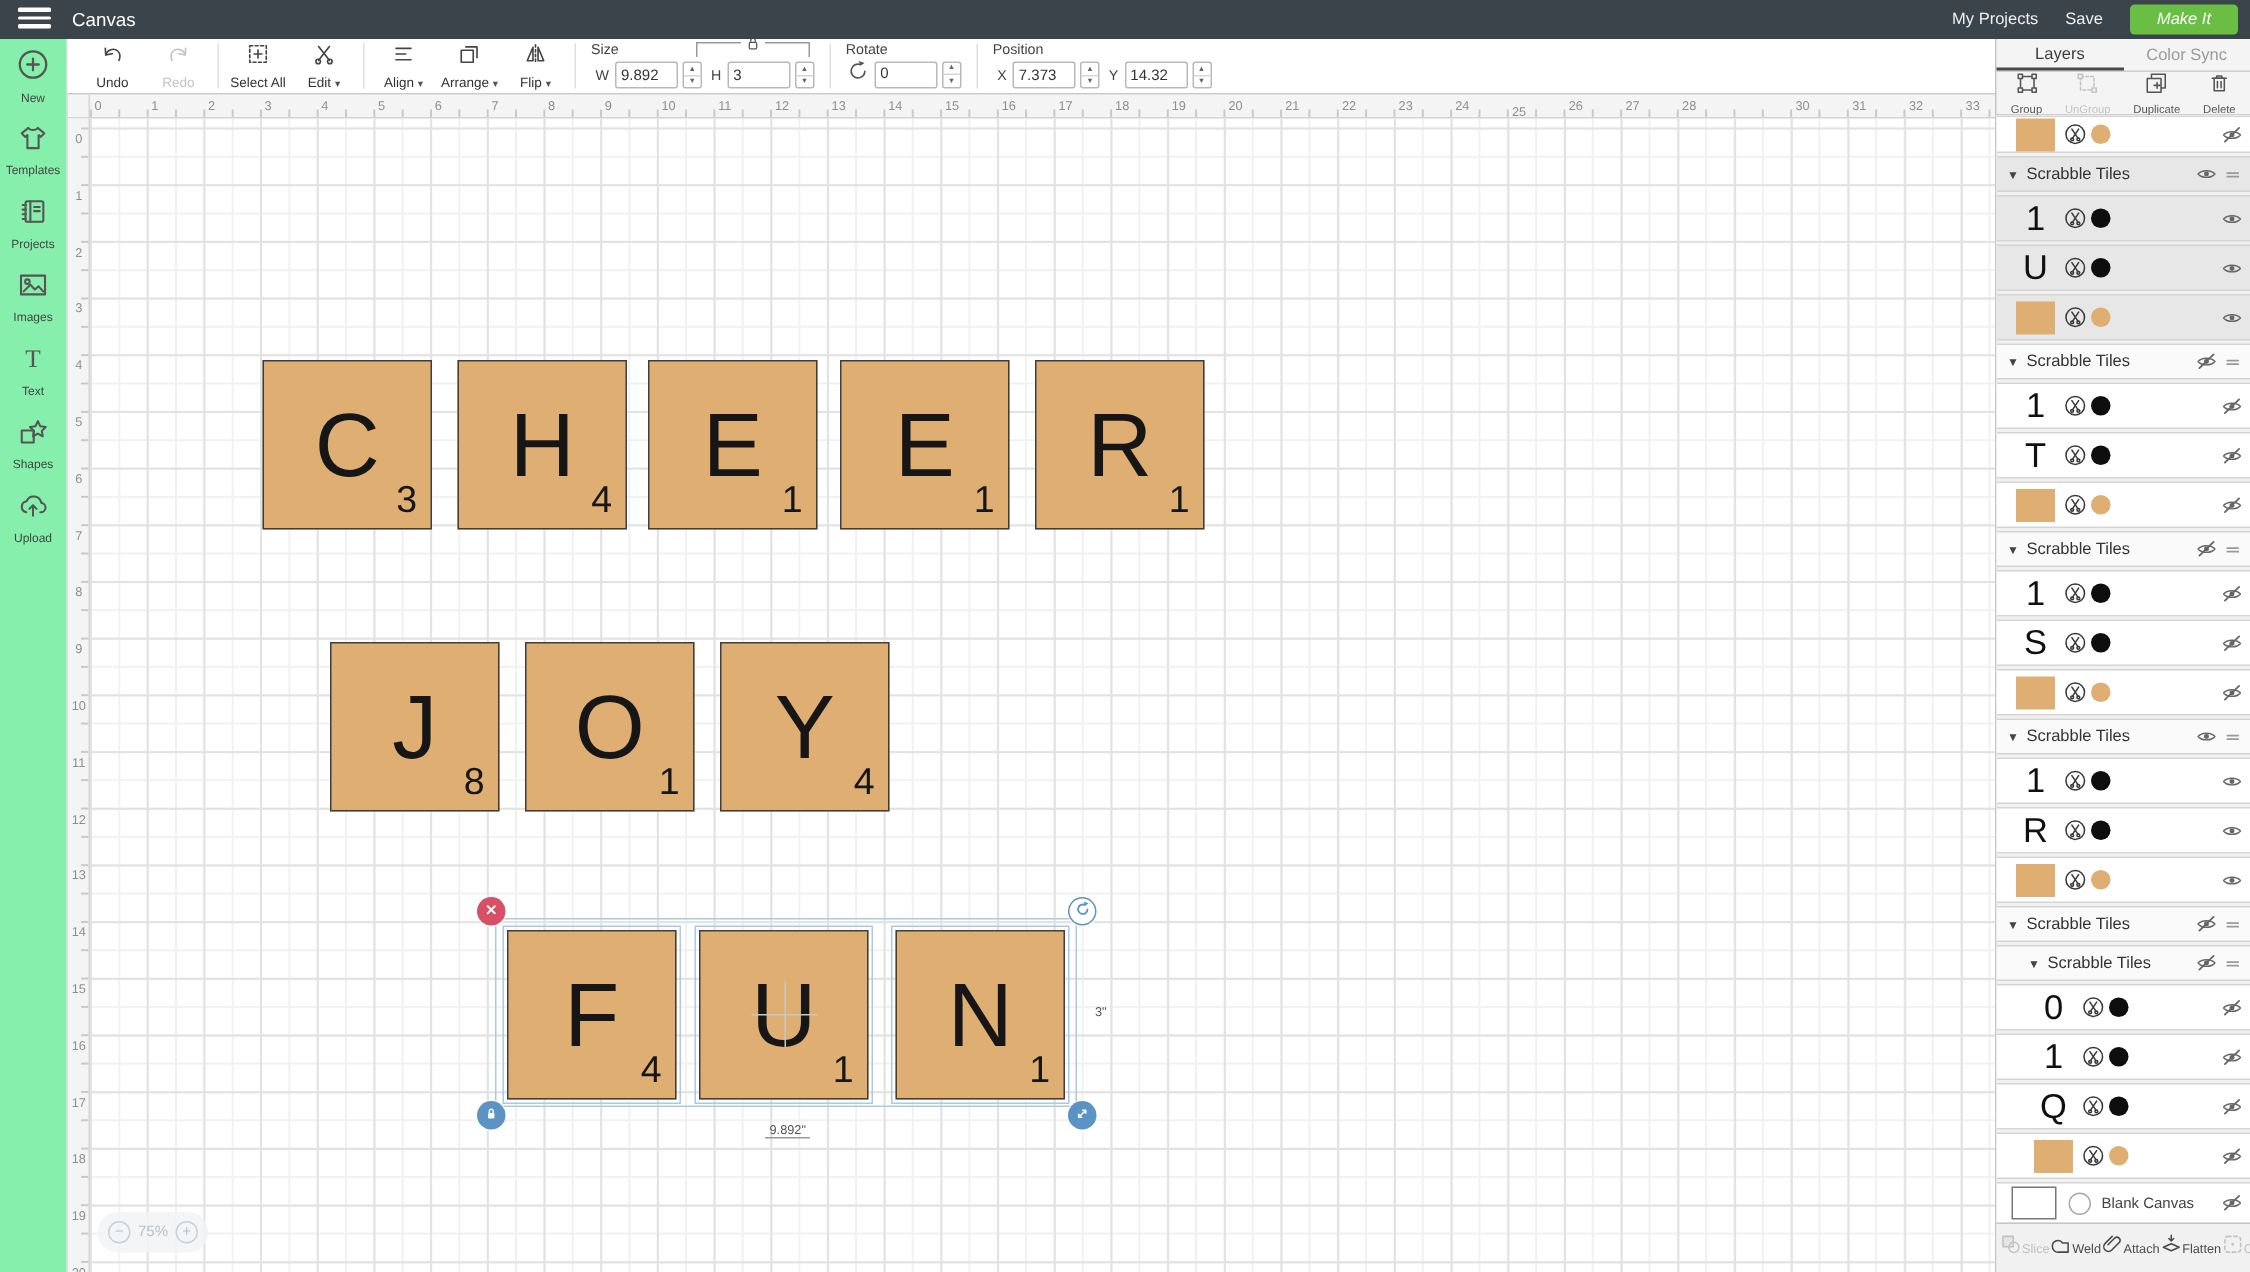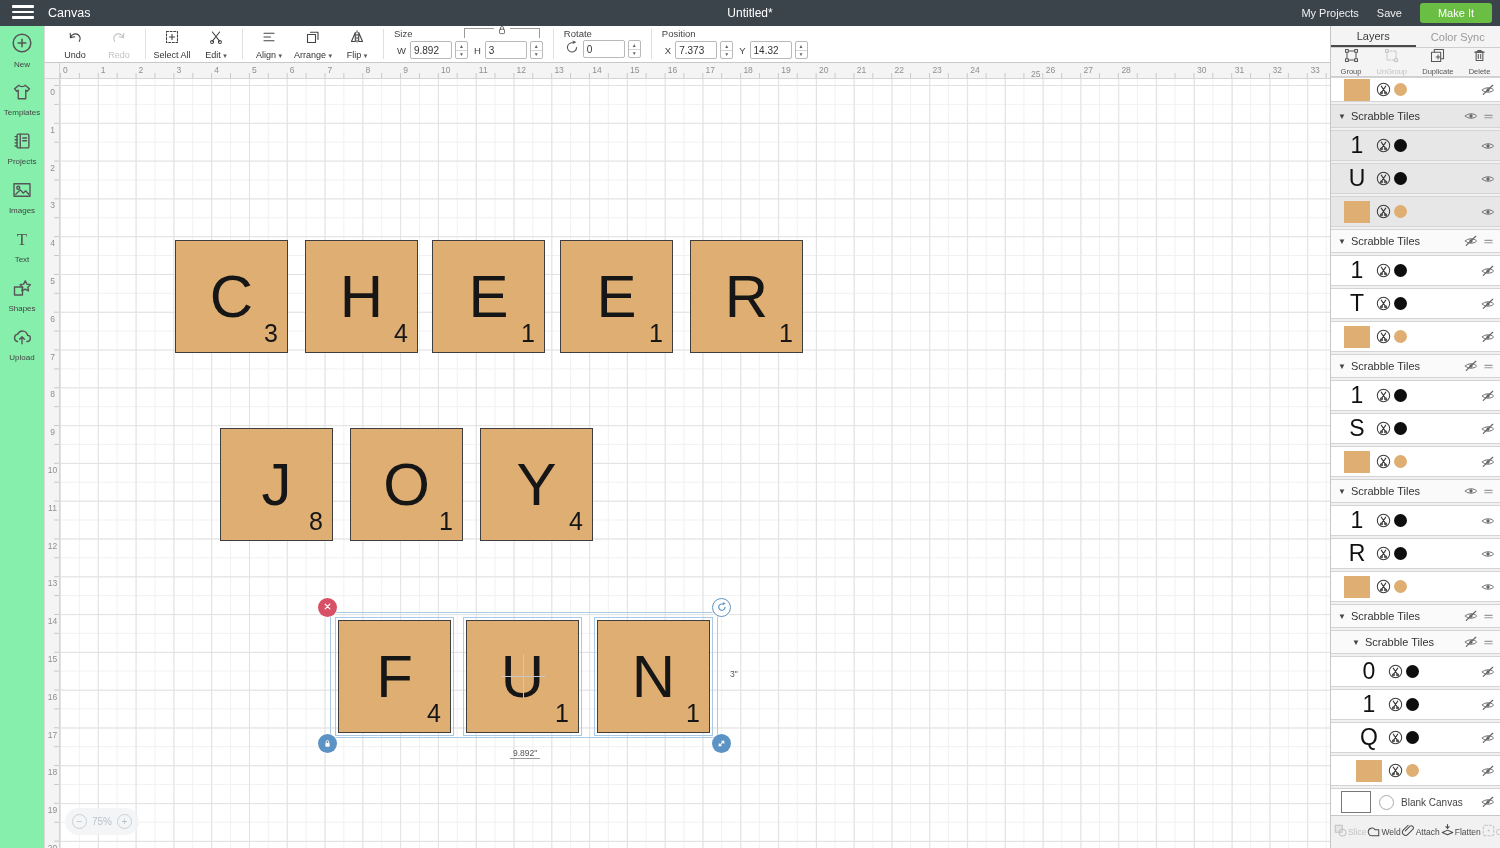--- a/index.html
+++ b/index.html
@@ -6,21 +6,21 @@
   html,body { width:1500px; height:848px; overflow:hidden; font-family:"Liberation Sans","DejaVu Sans",sans-serif; background:#fff; }
 
   
   #topbar { position:absolute; left:0; top:0; width:1500px; height:26px; background:#3c444b; color:#fff; z-index:40; }
   #hamburger { position:absolute; left:12px; top:5px; width:22px; height:16px; cursor:pointer; }
   #hamburger span { display:block; height:2.5px; background:#fff; margin:0 0 3px 0; border-radius:1px; }
   #canvas-label { position:absolute; left:48px; top:6px; font-size:12.5px; }
   #doc-title { position:absolute; left:0; right:0; top:6px; text-align:center; font-size:12px; }
   #topbar-right { position:absolute; right:8px; top:0; height:26px; display:flex; align-items:center; gap:18px; }
   .toplink { font-size:11px; color:#f0f0f0; cursor:pointer; }
-  #make-it-btn { font-size:11px; color:#fff; border-radius:3px; padding:4px 18px; cursor:pointer; }
+  #make-it-btn { font-size:11px; color:#fff; border-radius:3px; padding:4px 18px; cursor:pointer;font-style:italic; }
 
   
   #sidebar { position:absolute; left:0; top:26px; width:45px; height:822px; background:#86efac; border-right:1px solid #d9d9d9; z-index:30; }
   .side-item { height:49px; display:flex; flex-direction:column; align-items:center; justify-content:center; gap:2px; color:#555; cursor:pointer; }
   .side-item .lbl { font-size:8px; color:#444; }
 
   
   #toolbar { position:absolute; left:45px; top:26px; width:1285px; height:37px; background:#fff; border-bottom:1px solid #c9c9c9; display:flex; align-items:stretch; z-index:30; }
   .tsep { width:1px; background:#e0e0e0; margin:3px 4px; }
   .tbtn { width:44px; display:flex; flex-direction:column; align-items:center; justify-content:center; gap:1px; color:#444; cursor:pointer; }
@@ -107,21 +107,20 @@
 </head>
 <body>
 
 <div id="topbar" style="background: rgb(60, 68, 75);">
   <div id="hamburger">
       <span></span>
       <span></span>
       <span></span>
     </div>
   <div id="canvas-label">Canvas</div>
-  <div id="doc-title">Untitled*</div>
   <div id="topbar-right">
     <span class="toplink">My Projects</span>
     <span class="toplink">Save</span>
     <span id="make-it-btn" style="background: rgb(106, 190, 67);">Make It</span>
   </div>
 </div>
 
 <div id="sidebar">
     <div class="side-item">
       <span><svg width="22" height="22" viewBox="0 0 16 16" fill="none" stroke="currentColor" stroke-width="1.1" stroke-linecap="round" stroke-linejoin="round">
@@ -310,21 +309,21 @@
     <span class="rnum" style="left: 570px; top: 2px;">15</span>
     <span class="rnum" style="left: 607.8px; top: 2px;">16</span>
     <span class="rnum" style="left: 645.6px; top: 2px;">17</span>
     <span class="rnum" style="left: 683.4px; top: 2px;">18</span>
     <span class="rnum" style="left: 721.2px; top: 2px;">19</span>
     <span class="rnum" style="left: 759px; top: 2px;">20</span>
     <span class="rnum" style="left: 796.8px; top: 2px;">21</span>
     <span class="rnum" style="left: 834.6px; top: 2px;">22</span>
     <span class="rnum" style="left: 872.4px; top: 2px;">23</span>
     <span class="rnum" style="left: 910.2px; top: 2px;">24</span>
-    <span class="rnum" style="left: 948px; top: 6px; margin-left: 23px;">25</span>
+    <span class="rnum" style="left: 948px; top: 6px;">25</span>
     <span class="rnum" style="left: 985.8px; top: 2px;">26</span>
     <span class="rnum" style="left: 1023.6px; top: 2px;">27</span>
     <span class="rnum" style="left: 1061.4px; top: 2px;">28</span>
     <span class="rnum" style="left: 1099.2px; top: 16px;">29</span>
     <span class="rnum" style="left: 1137px; top: 2px;">30</span>
     <span class="rnum" style="left: 1174.8px; top: 2px;">31</span>
     <span class="rnum" style="left: 1212.6px; top: 2px;">32</span>
     <span class="rnum" style="left: 1250.4px; top: 2px;">33</span>
   </div>
 <div id="vruler">

